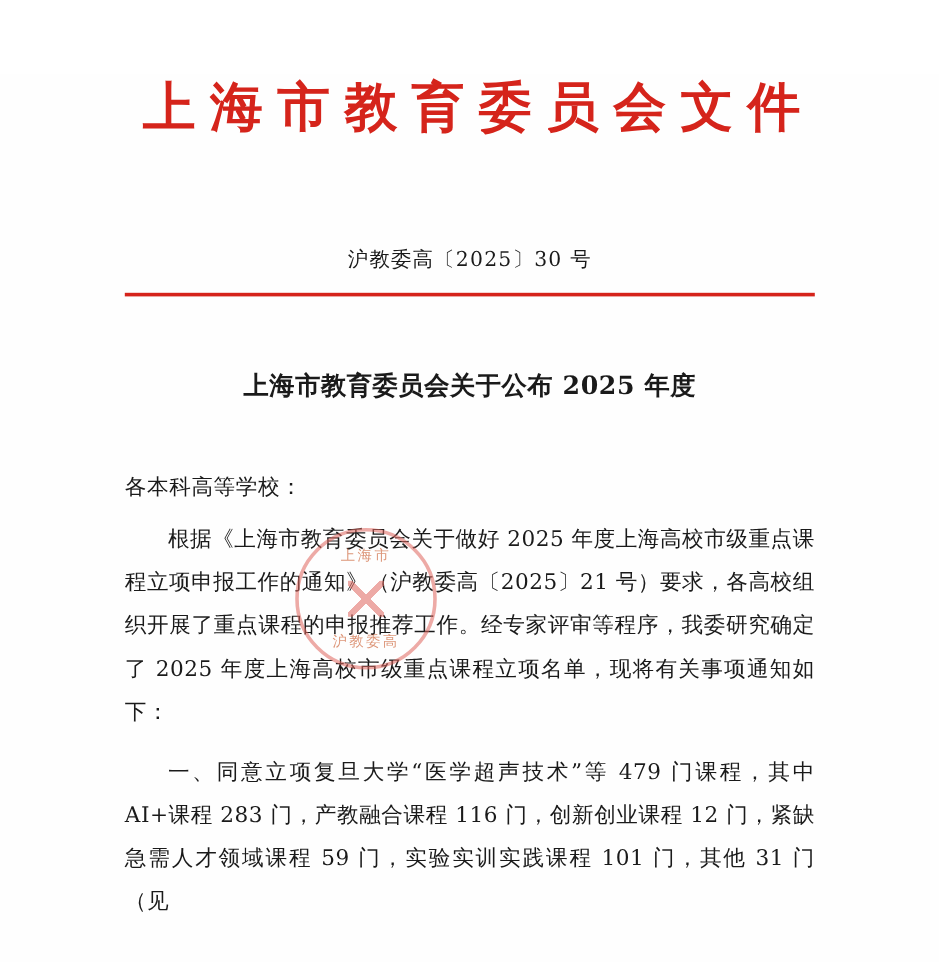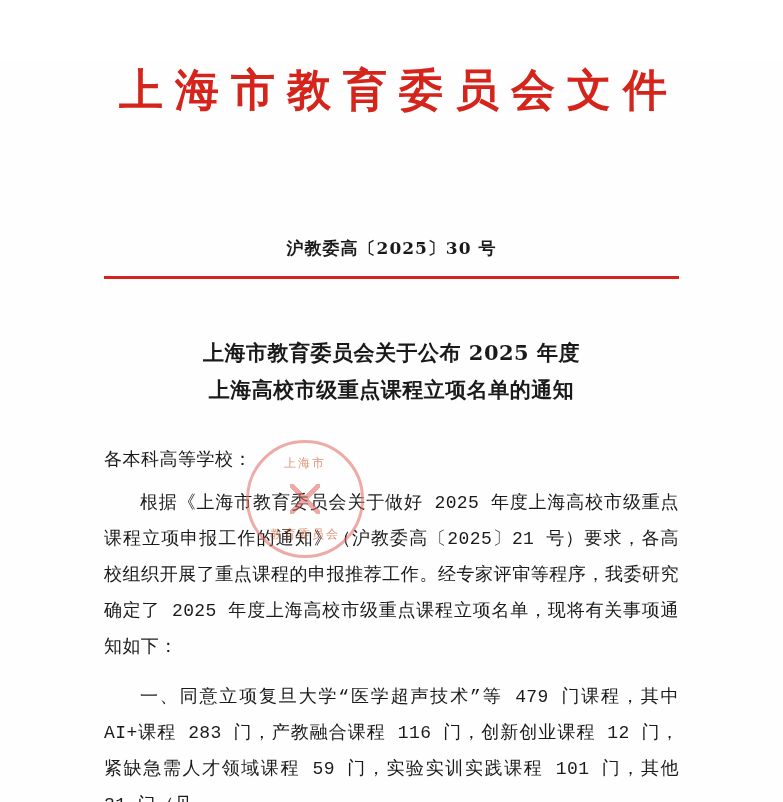--- a/index.html
+++ b/index.html
@@ -28,58 +28,57 @@
     color: #d5241b;
     font-family: "DejaVu Serif", "Liberation Serif", serif;
     font-weight: 700;
     font-size: 44px;
     letter-spacing: 12px;
     text-indent: 12px;
     line-height: 1.25;
     white-space: nowrap;
   }
   .doc-number {
-    margin-top: 120px;
+    margin-top: 88px;
     text-align: center;
     font-size: 17px;
     letter-spacing: 1px;
     color: #1a1a1a;
-    font-weight: 700;
+    font-weight: 400;
   }
   .red-rule {
     margin-top: 16px;
     height: 3px;
     background: #d5241b;
     width: 100%;
   }
   .subject {
     margin-top: 56px;
     text-align: center;
     font-weight: 700;
     font-size: 21px;
     line-height: 1.75;
     letter-spacing: 0.5px;
   }
   .subject div {
     white-space: nowrap;
     text-align: center;
   }
   .salutation {
-    margin-top: 38px;
+    margin-top: 54px;
     font-size: 18px;
     letter-spacing: 0.5px;
   }
   .para {
     margin-top: 14px;
     font-size: 18px;
     line-height: 2.0;
     text-indent: 2em;
     text-align: justify;
     letter-spacing: 0.4px;
-    font-family: Liberation Mono, monospace;
   }
   
   .seal {
     position: absolute;
     left: 246px;
     top: 378px;
     width: 112px;
     height: 112px;
     border: 3px solid #e0675f;
     border-radius: 50%;
@@ -122,27 +121,26 @@
 <div class="page">
 
   <div class="doc-title">上海市教育委员会文件</div>
 
   <div class="doc-number">沪教委高〔2025〕30 号</div>
 
   <div class="red-rule"></div>
 
   <div class="subject">
     <div>上海市教育委员会关于公布 2025 年度</div>
-    <div>上海高校市级重点课程立项名单的通知</div>
   </div>
 
   <div class="seal">
     <div class="seal-text">
       <span class="s-top">上海市</span>
-      <span class="s-bottom">教育委员会</span>
+      <span class="s-bottom">沪教委高</span>
     </div>
   </div>
 
   <div class="salutation">各本科高等学校：</div>
 
   <div class="para">根据《上海市教育委员会关于做好 2025 年度上海高校市级重点课程立项申报工作的通知》（沪教委高〔2025〕21 号）要求，各高校组织开展了重点课程的申报推荐工作。经专家评审等程序，我委研究确定了 2025 年度上海高校市级重点课程立项名单，现将有关事项通知如下：</div>
 
   <div class="para">一、同意立项复旦大学“医学超声技术”等 479 门课程，其中 AI+课程 283 门，产教融合课程 116 门，创新创业课程 12 门，紧缺急需人才领域课程 59 门，实验实训实践课程 101 门，其他 31 门（见</div>
 
 </div>

